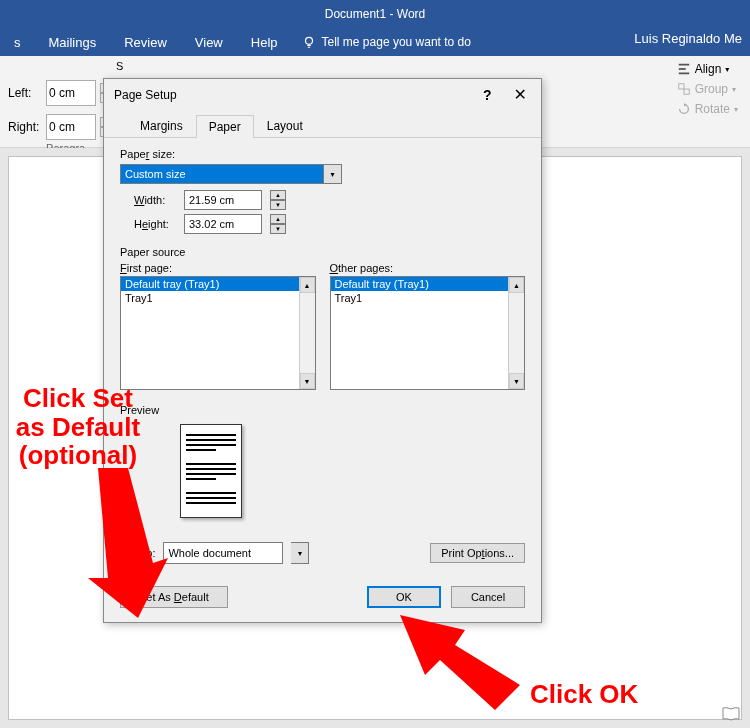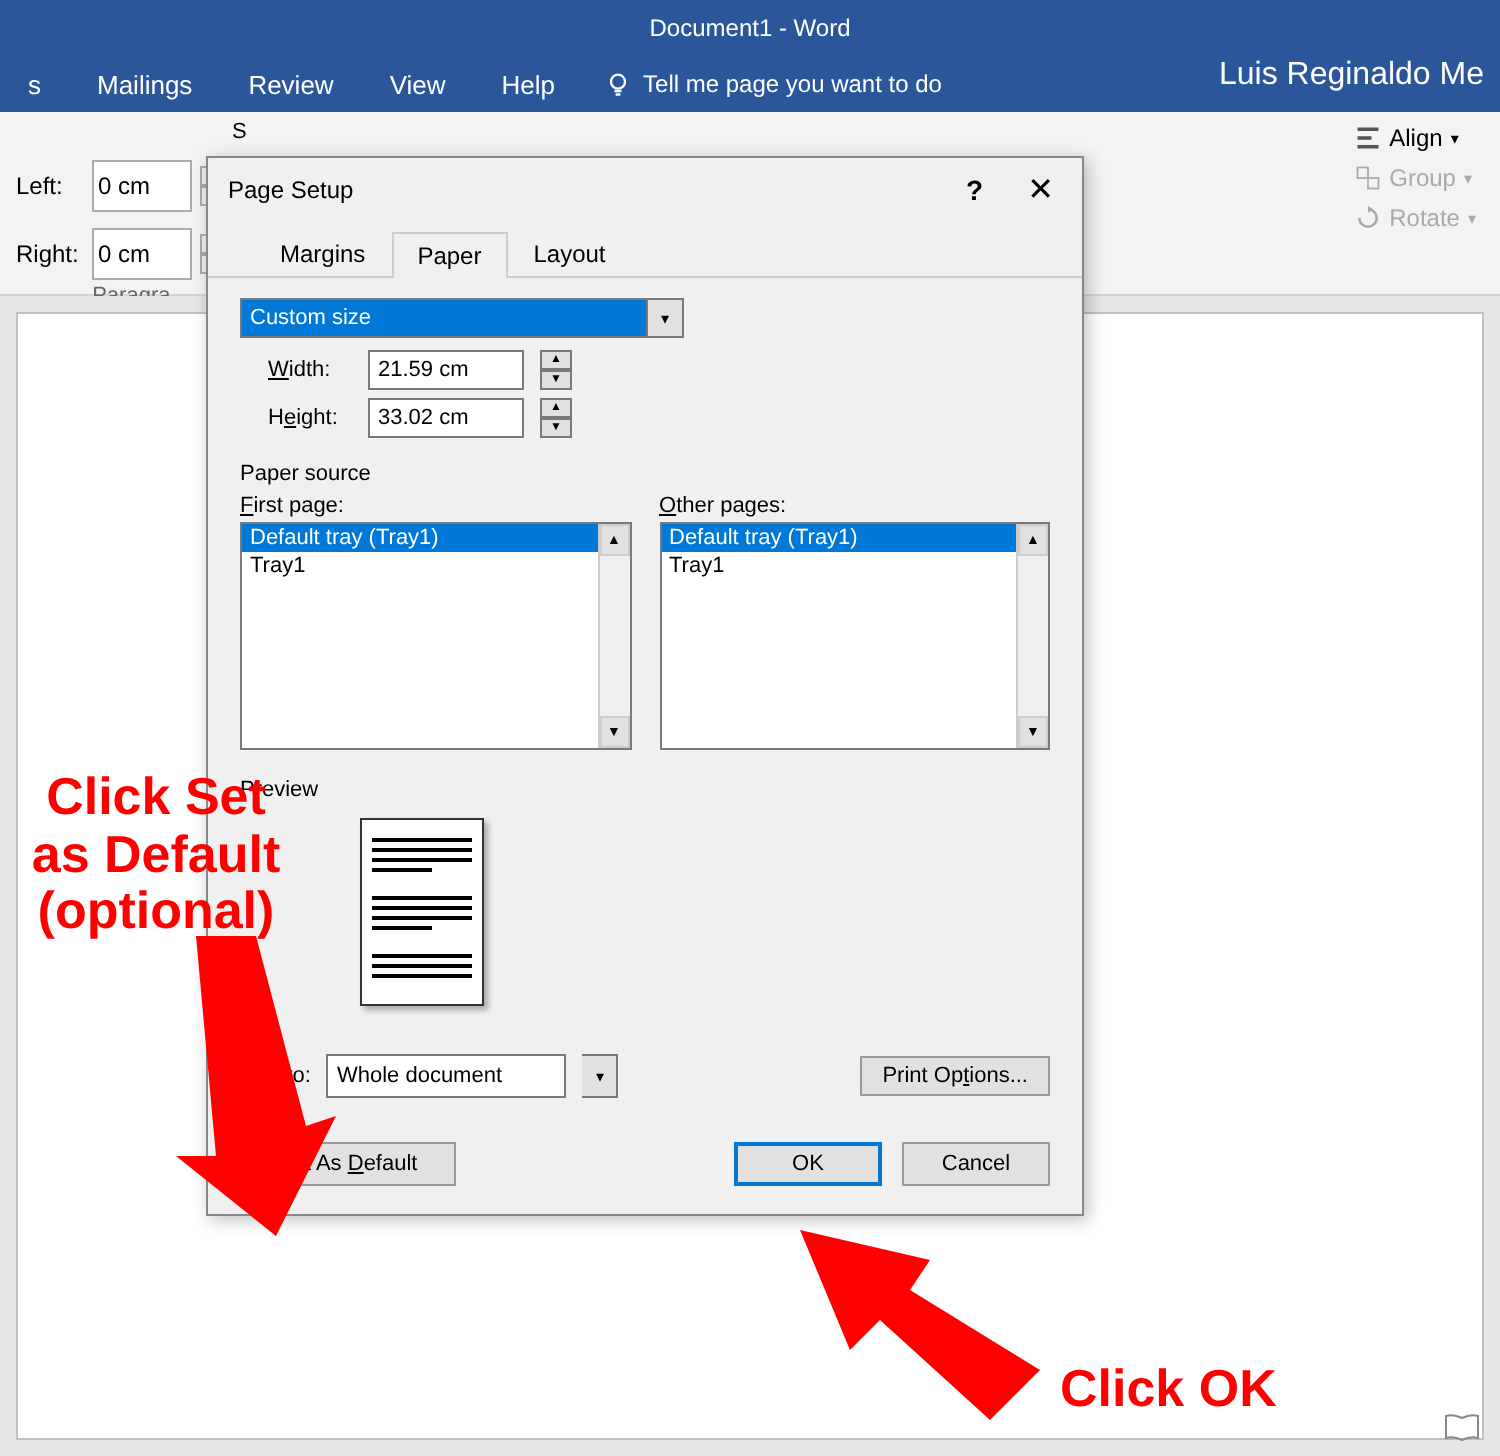--- a/index.html
+++ b/index.html
@@ -1,21 +1,21 @@
 <!DOCTYPE html>
 <html><head>
 <meta charset="utf-8">
 <style>
   * { box-sizing: border-box; margin: 0; padding: 0; }
   body { font-family: "Segoe UI", Tahoma, sans-serif; font-size: 12px; background: #fff; overflow: hidden; width: 750px; height: 728px; position: relative; }
   
   
   .title-bar { background: #2b579a; color: #fff; height: 28px; display: flex; align-items: center; justify-content: space-between; padding: 0 8px; }
   .title-center { position: absolute; left: 50%; transform: translateX(-50%); font-size: 12px; }
-  .title-right { font-size: 16px; margin-top: 48px; }
+  .title-right { font-size: 13px; margin-top: 48px; }
   
   
   .ribbon-tabs { background: #2b579a; color: #fff; height: 28px; display: flex; align-items: center; padding-left: 0; gap: 0; }
   .ribbon-tab { padding: 0 14px; height: 28px; display: flex; align-items: center; font-size: 13px; cursor: pointer; }
   .tell-me { display: flex; align-items: center; gap: 6px; padding-left: 10px; }
   .tell-me svg { width: 14px; height: 14px; }
   
   
   .ribbon-content { background: #f3f3f3; border-bottom: 1px solid #d4d4d4; height: 92px; display: flex; padding: 4px 8px; gap: 12px; position: relative; }
   .ribbon-group { display: flex; flex-direction: column; gap: 2px; }
@@ -182,20 +182,21 @@
     </div>
   </div>
 
   <div class="dialog-tabs">
     <div class="dialog-tab">Margins</div>
     <div class="dialog-tab active">Paper</div>
     <div class="dialog-tab">Layout</div>
   </div>
 
   <div class="dialog-body">
+    <div class="field-label">Pape<span class="underline-letter">r</span> size:</div>
     <div class="paper-size-select">
       <div class="select-box">Custom size</div>
       <div class="select-arrow">▾</div>
     </div>
 
     <div class="dim-row">
       <label><span class="underline-letter">W</span>idth:</label>
       <input class="dim-input" value="21.59 cm" style="">
       <div class="dim-spin">
         <div class="dim-spin-btn">▲</div>

